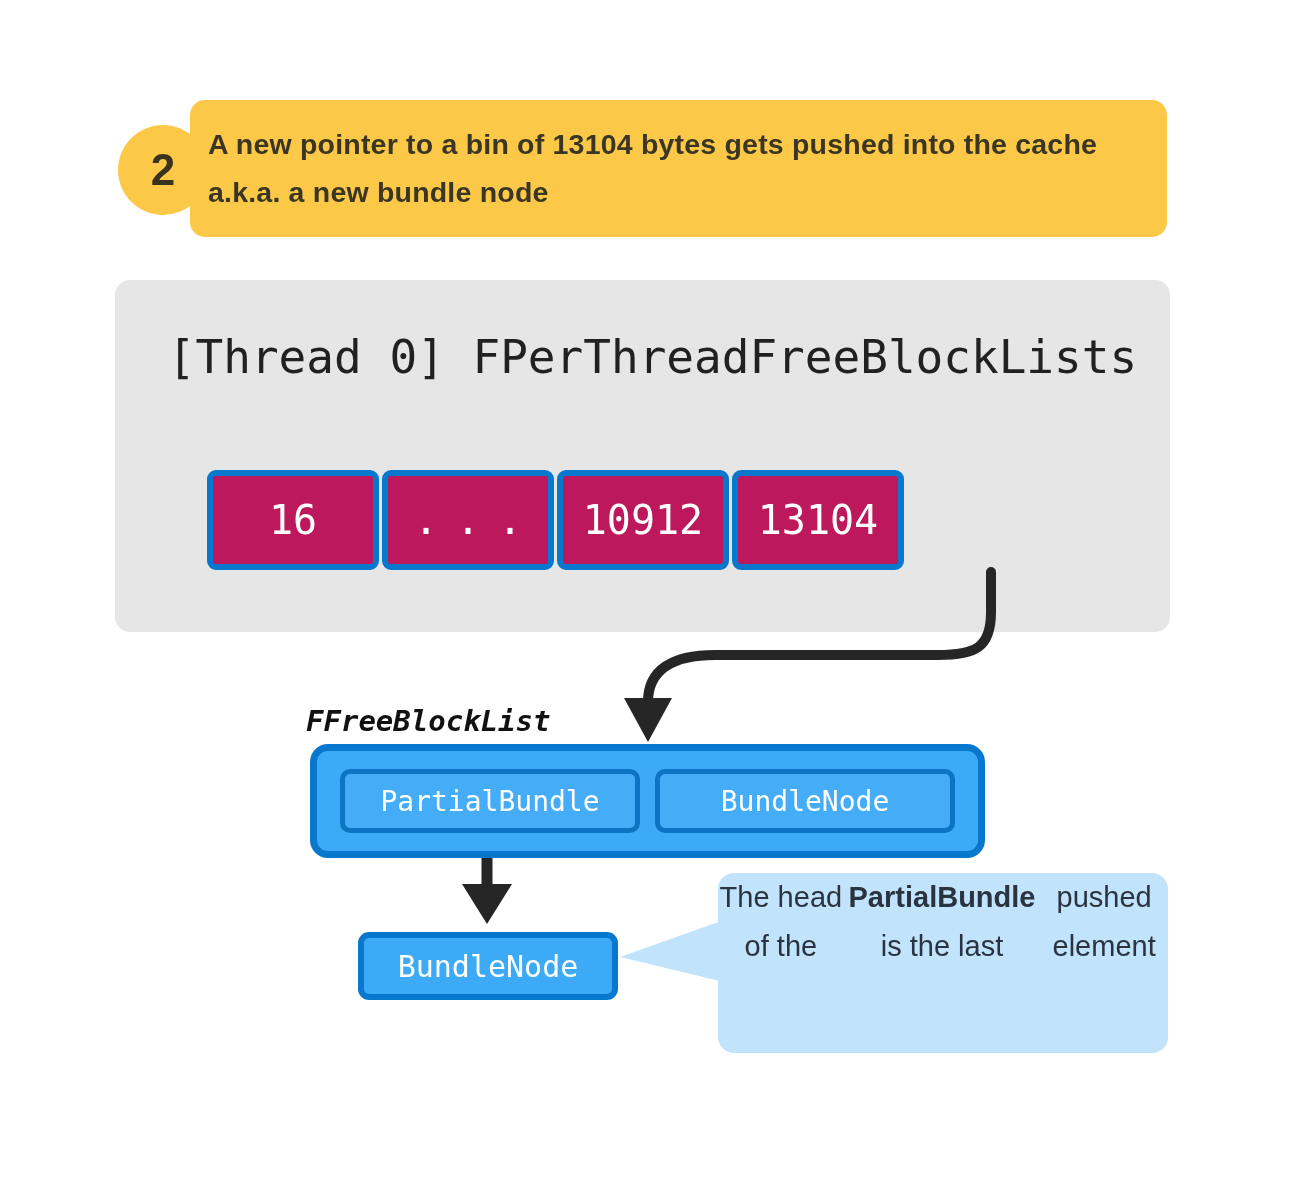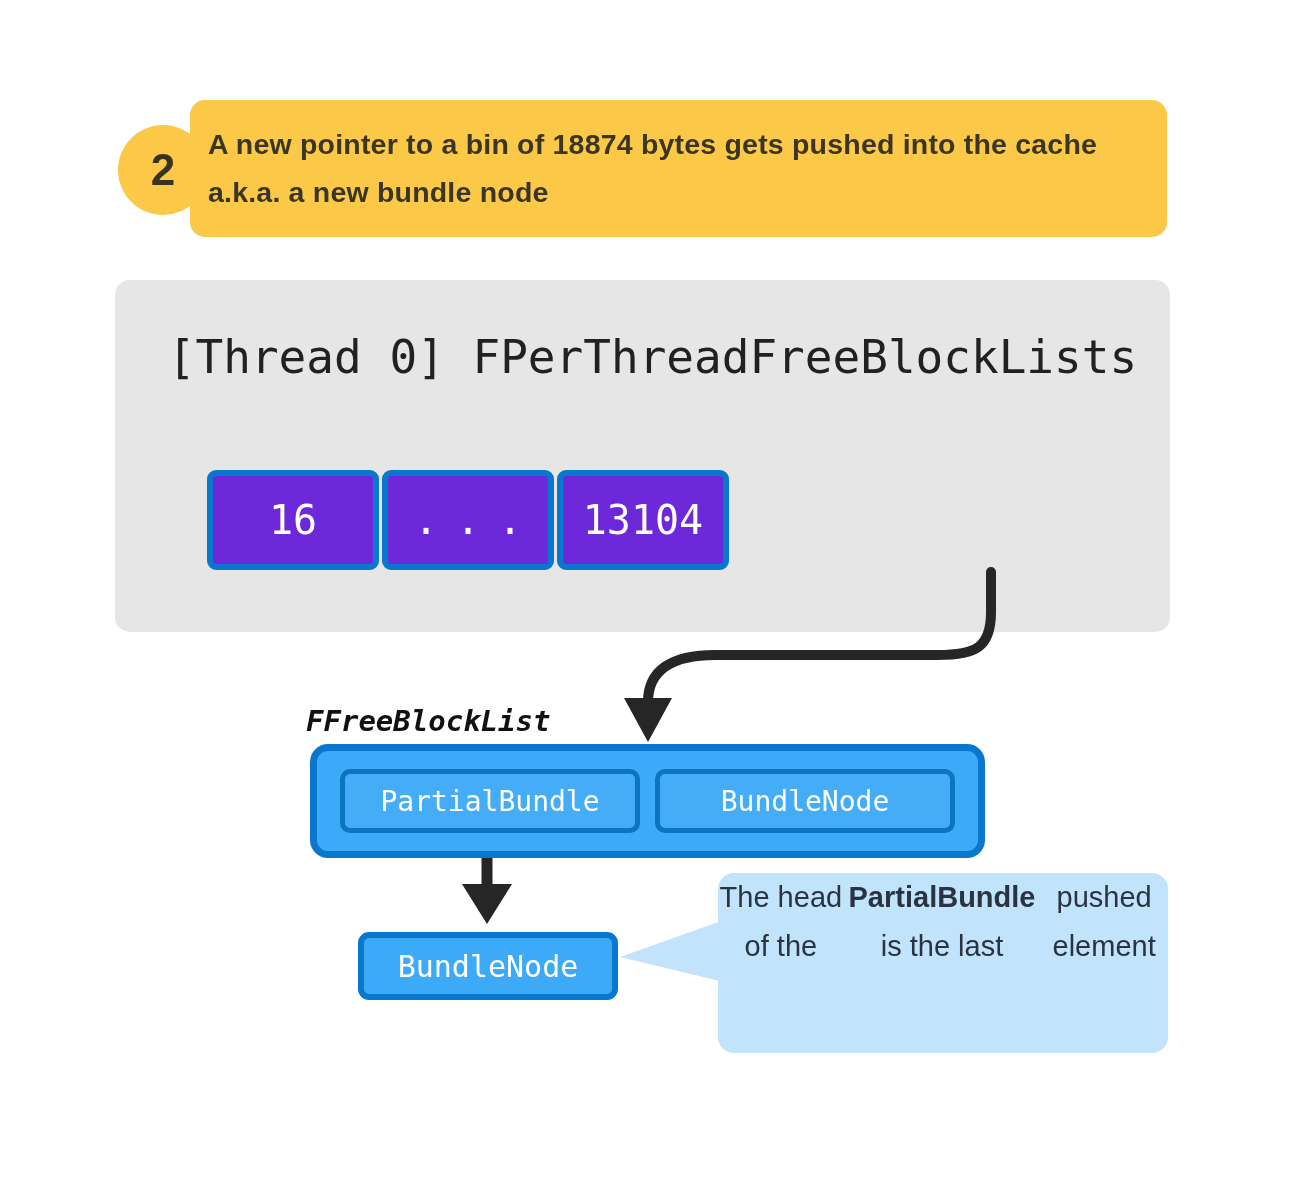--- a/index.html
+++ b/index.html
@@ -44,21 +44,21 @@
     white-space:nowrap;
     padding-left:20px;
   }
   .bin-row{
     position:absolute; left:92px; top:190px;
     display:flex; gap:3px;
   }
   .bin-cell{
     box-sizing:border-box;
     width:172px; height:100px;
-    background:#6d28d9;
+    background:#be185d;
     border:6px solid #0878CE;
     border-radius:9px;
     display:flex; align-items:center; justify-content:center;
     font-family:"DejaVu Sans Mono", monospace;
     font-size:40px; color:#ffffff;
   }
   .bin-cell.ellipsis{ letter-spacing:0.45em; text-indent:0.45em; }
   
   .connector-layer{
     position:absolute; left:0; top:0; width:1312px; height:1184px;
@@ -115,28 +115,29 @@
 </head>
 <body>
 
 <div class="canvas">
 
   <div class="step-badge">
     <span>2</span>
   </div>
 
   <div class="step-box">
-    <div class="step-text">A new pointer to a bin of 18874 bytes gets pushed into the cache a.k.a. a new bundle node</div>
+    <div class="step-text">A new pointer to a bin of 13104 bytes gets pushed into the cache a.k.a. a new bundle node</div>
   </div>
 
   <div class="thread-block">
     <div class="thread-title">[Thread 0] FPerThreadFreeBlockLists</div>
     <div class="bin-row">
       <div class="bin-cell">16</div>
       <div class="bin-cell ellipsis">...</div>
+      <div class="bin-cell">10912</div>
       <div class="bin-cell">13104</div>
     </div>
   </div>
 
   <svg class="connector-layer" viewBox="0 0 1312 1184" xmlns="http://www.w3.org/2000/svg">
 
     <polygon points="620,957 724,920 724,982" fill="#C2E3FC"></polygon>
 
     <g fill="none" stroke="#262626" stroke-width="10" stroke-linecap="round">
       <path d="M 991 572 L 991 612 C 991 648 975 655 938 655 L 715 655 C 672 655 648 670 648 702"></path>

